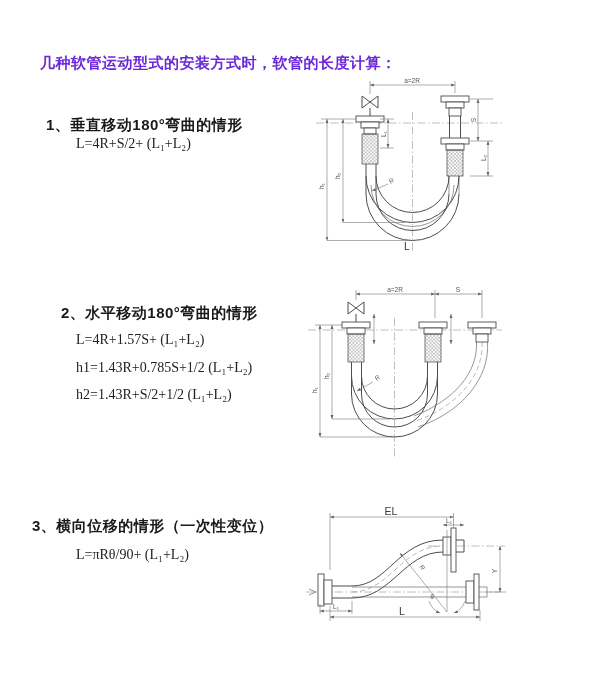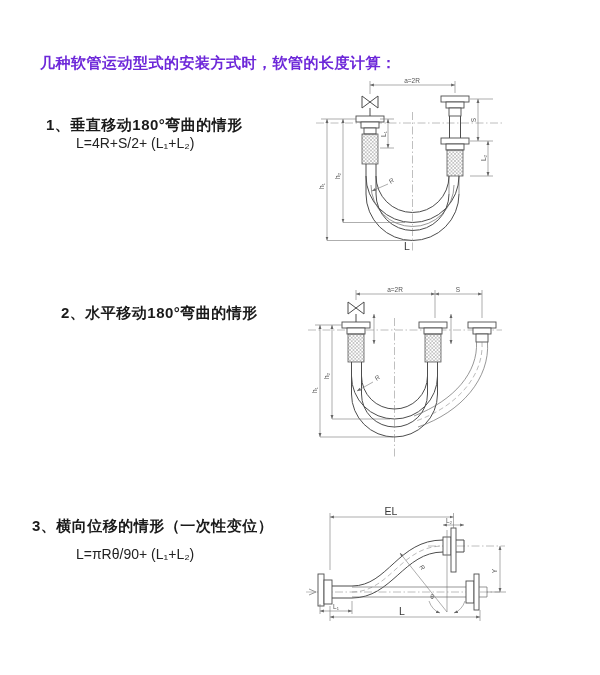--- a/index.html
+++ b/index.html
@@ -12,21 +12,21 @@
   .title{
     position:absolute;left:40px;top:22px;
     font-size:15px;font-weight:bold;letter-spacing:0.5px;color:#6d28d9;margin-top:32px;
   }
   .section-heading{
     position:absolute;font-size:15px;font-weight:bold;color:#1a1a1a;letter-spacing:0.5px;
   }
   .formulas{
     position:absolute;font-size:14px;color:#222;
   }
-  .formulas .f{height:27.5px;line-height:27.5px;white-space:pre;}
+  .formulas .f{height:27.5px;line-height:27.5px;white-space:pre;font-family:Liberation Serif, serif;}
   #h1{left:46px;top:108px;margin-top:8px;}
   #h2{left:46px;top:304px;margin-left:15px;}
   #h3{left:32px;top:517px;text-align:right;}
   #f1{left:76px;top:130px;}
   #f2{left:76px;top:326px;}
   #f3{left:76px;top:541px;text-align:right;}
   .diag{position:absolute;}
   #d1{left:300px;top:70px;}
   #d2{left:300px;top:282px;}
   #d3{left:300px;top:498px;}
@@ -47,20 +47,25 @@
 <div class="page">
 
   <div class="title">几种软管运动型式的安装方式时，软管的长度计算：</div>
 
   <div class="section-heading" id="h1">1、垂直移动180°弯曲的情形</div>
   <div class="formulas" id="f1">
     <div class="f">L=4R+S/2+ (L₁+L₂)</div>
   </div>
 
   <div class="section-heading" id="h2">2、水平移动180°弯曲的情形</div>
+  <div class="formulas" id="f2">
+    <div class="f">L=4R+1.57S+ (L₁+L₂)</div>
+    <div class="f">h1=1.43R+0.785S+1/2 (L₁+L₂)</div>
+    <div class="f">h2=1.43R+S/2+1/2 (L₁+L₂)</div>
+  </div>
 
   <div class="section-heading" id="h3">3、横向位移的情形（一次性变位）</div>
   <div class="formulas" id="f3">
     <div class="f">L=πRθ/90+ (L₁+L₂)</div>
   </div>
 
   <svg class="diag" id="d1" width="300" height="195" viewBox="300 70 300 195">
     <defs>
       <marker id="arw1" viewBox="0 0 8 8" refX="8" refY="4" markerWidth="6.5" markerHeight="6.5" orient="auto-start-reverse">
         <path d="M0,1 L8,4 L0,7 Z" fill="#666"></path>

